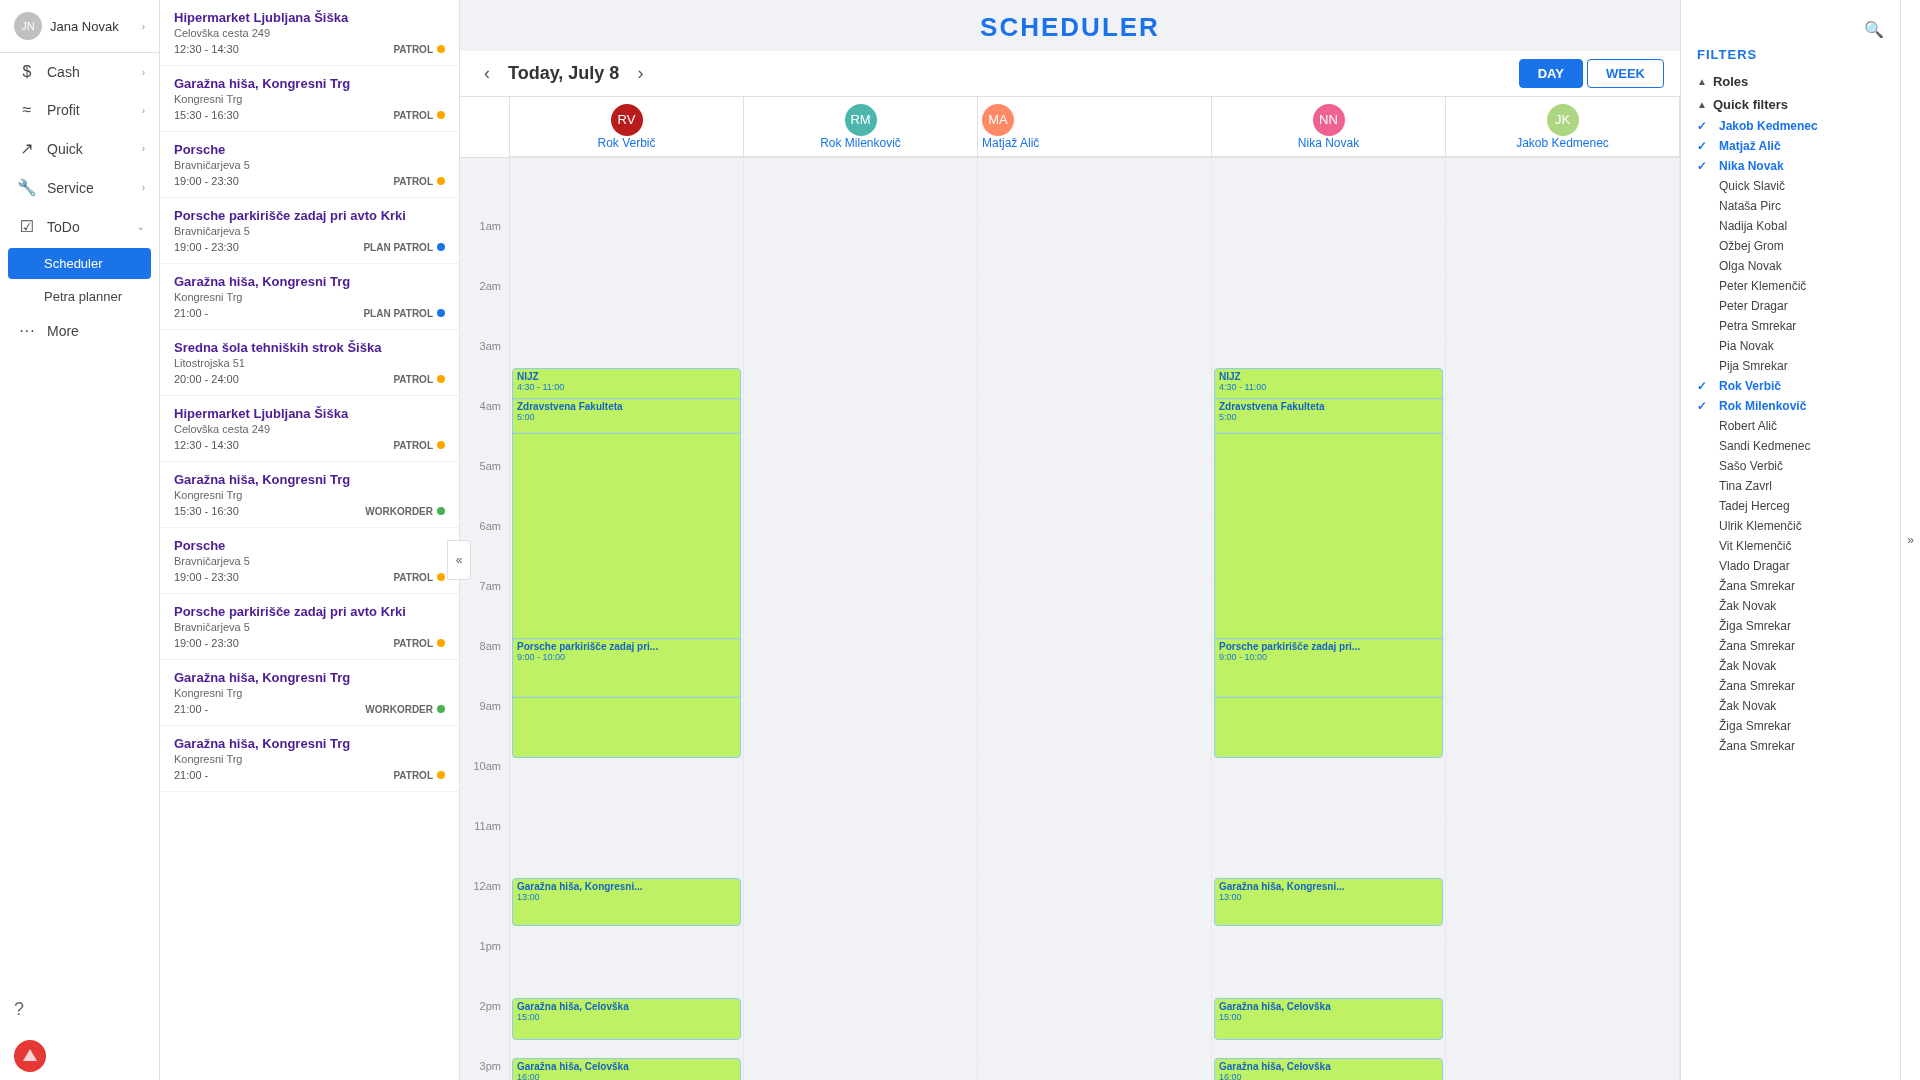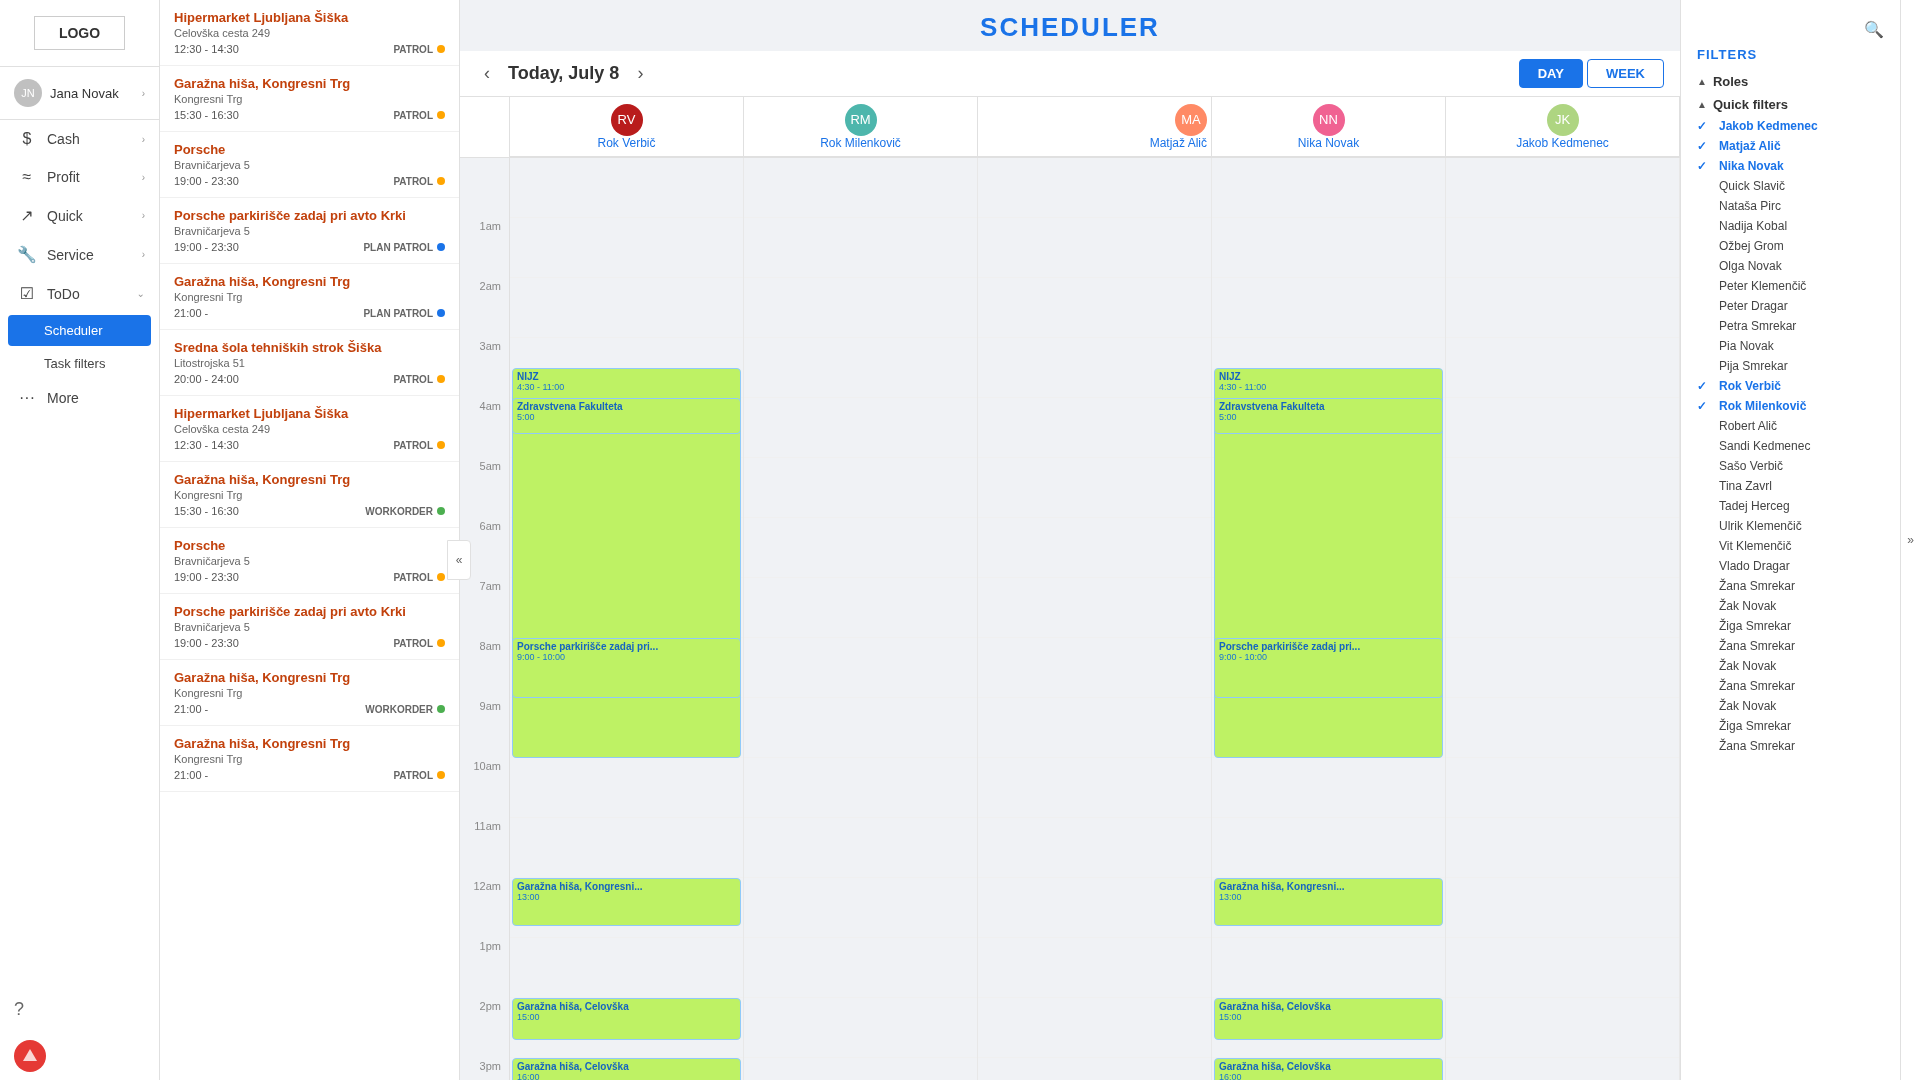--- a/index.html
+++ b/index.html
@@ -83,21 +83,21 @@
       cursor: pointer;
       z-index: 5;
       font-size: 12px; color: #666;
     }
     .task-list { overflow-y: auto; flex: 1; }
     .task-item {
       padding: 10px 14px;
       border-bottom: 1px solid #f0f0f0;
       cursor: pointer;
     }
-    .task-title { font-size: 13px; font-weight: 600; color: #c2410c; margin-bottom: 2px; }
+    .task-title { font-size: 13px; font-weight: 600; color: #4c1d95; margin-bottom: 2px; }
     .task-address { font-size: 11px; color: #666; margin-bottom: 2px; }
     .task-meta { display: flex; justify-content: space-between; align-items: center; margin-top: 4px; }
     .task-time { font-size: 11px; color: #555; }
     .task-badge {
       font-size: 10px;
       font-weight: bold;
       color: #666;
       display: flex; align-items: center; gap: 4px;
     }
     .task-dot {
@@ -280,23 +280,20 @@
     .staff-header-spacer {
       width: 50px;
       flex-shrink: 0;
       border-right: 1px solid #e0e0e0;
     }
   </style>
 </head>
 <body>
 
 <div class="sidebar">
-  <div class="logo-area">
-    <div class="logo-box">LOGO</div>
-  </div>
   <div class="user-area">
     <div class="user-avatar">JN</div>
     <span class="user-name">Jana Novak</span>
     <span class="user-chevron">›</span>
   </div>
 
   <div class="nav-item">
     <span class="nav-icon">$</span>
     <span>Cash</span>
     <span class="nav-chevron">›</span>
@@ -318,21 +315,21 @@
   </div>
   <div class="nav-item">
     <span class="nav-icon">☑</span>
     <span>ToDo</span>
     <span class="nav-chevron">⌄</span>
   </div>
   <div class="nav-sub-item active">
     <span>Scheduler</span>
   </div>
   <div class="nav-sub-item">
-    <span>Task filters</span>
+    <span>Petra planner</span>
   </div>
   <div class="nav-item">
     <span class="nav-icon">···</span>
     <span>More</span>
   </div>
 
   <div style="flex:1;"></div>
   <div style="padding:12px 14px; display:flex; align-items:center; gap:8px;">
     <span style="font-size:18px; color:#666; cursor:pointer;">?</span>
   </div>
@@ -491,21 +488,21 @@
   <div class="staff-header-row" id="staff-header-row">
     <div class="staff-header-spacer"></div>
   <div style="flex: 1 1 0%; min-width: 140px; display: flex; flex-direction: column; align-items: center; justify-content: center; padding: 6px 4px; border-right: 1px solid rgb(224, 224, 224); border-bottom: 1px solid rgb(224, 224, 224); height: 60px;">
     <div class="staff-avatar" style="background:#b91c1c;">RV</div>
     <div class="staff-name">Rok Verbič</div>
   </div>
       <div style="flex: 1 1 0%; min-width: 140px; display: flex; flex-direction: column; align-items: center; justify-content: center; padding: 6px 4px; border-right: 1px solid rgb(224, 224, 224); border-bottom: 1px solid rgb(224, 224, 224); height: 60px;">
     <div class="staff-avatar" style="background:#4db6ac;">RM</div>
     <div class="staff-name">Rok Milenkovič</div>
   </div>
-      <div style="flex: 1 1 0%; min-width: 140px; display: flex; flex-direction: column; align-items: flex-end; justify-content: center; padding: 6px 4px; border-right: 1px solid rgb(224, 224, 224); border-bottom: 1px solid rgb(224, 224, 224); height: 60px;">
+      <div style="flex: 1 1 0%; min-width: 140px; display: flex; flex-direction: column; align-items: flex-start; justify-content: center; padding: 6px 4px; border-right: 1px solid rgb(224, 224, 224); border-bottom: 1px solid rgb(224, 224, 224); height: 60px;">
     <div class="staff-avatar" style="background:#ff8a65;">MA</div>
     <div class="staff-name">Matjaž Alič</div>
   </div>
       <div style="flex: 1 1 0%; min-width: 140px; display: flex; flex-direction: column; align-items: center; justify-content: center; padding: 6px 4px; border-right: 1px solid rgb(224, 224, 224); border-bottom: 1px solid rgb(224, 224, 224); height: 60px;">
     <div class="staff-avatar" style="background:#f06292;">NN</div>
     <div class="staff-name">Nika Novak</div>
   </div>
       <div style="flex: 1 1 0%; min-width: 140px; display: flex; flex-direction: column; align-items: center; justify-content: center; padding: 6px 4px; border-right: 1px solid rgb(224, 224, 224); border-bottom: 1px solid rgb(224, 224, 224); height: 60px;">
     <div class="staff-avatar" style="background:#aed581;">JK</div>
     <div class="staff-name">Jakob Kedmenec</div>

